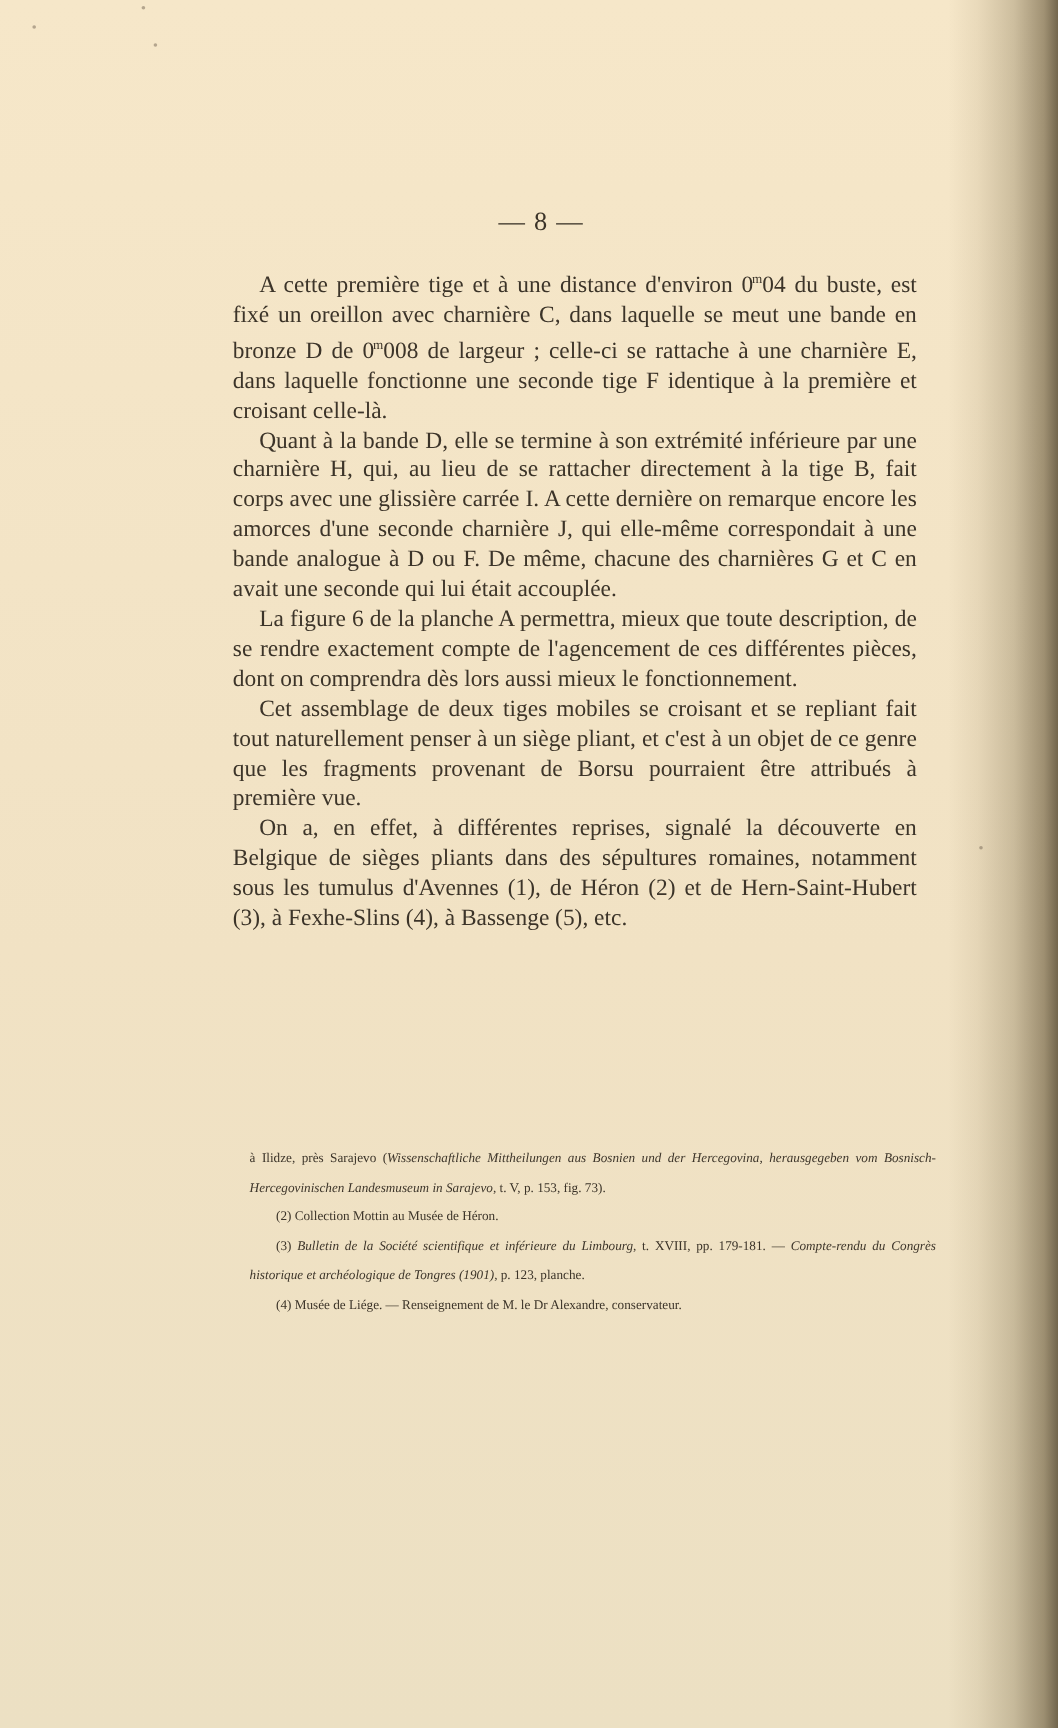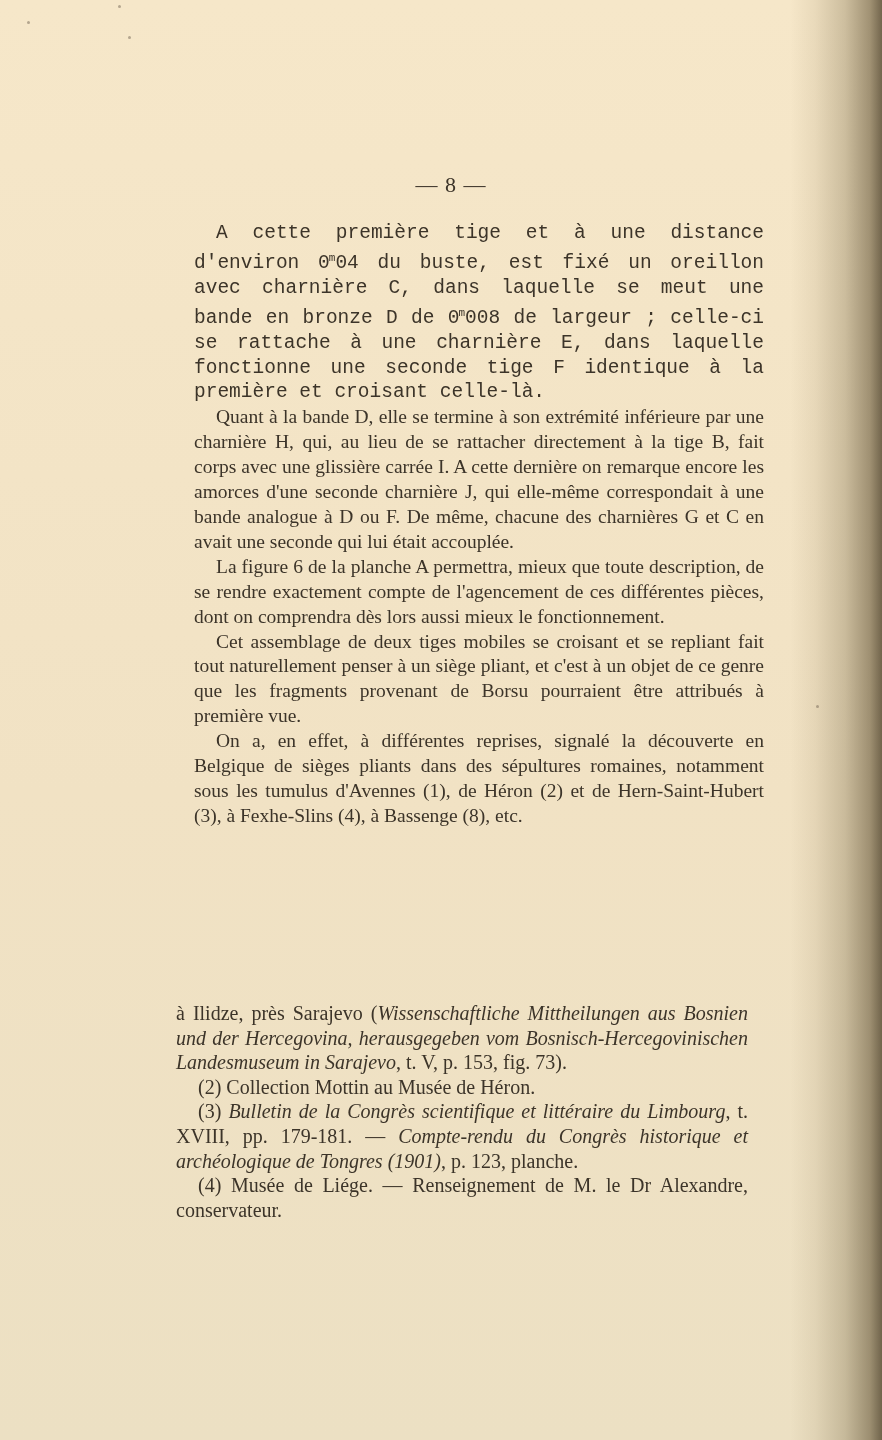--- a/index.html
+++ b/index.html
@@ -25,27 +25,26 @@
     position: absolute; top: 172px; left: 0; width: 882px;
     text-align: center; font-size: 22px; letter-spacing: 1px;
     padding-left: 20px; box-sizing: border-box;
   }
   .body-text {
     position: absolute; top: 221px; left: 194px; width: 570px;
     font-size: 19.5px; line-height: 24.9px;
     text-align: justify;
   }
   .body-text p { margin: 0; text-indent: 22px; }
-  .body-text p.first { text-indent: 22px; font-family: Liberation Mono, monospace; }
+  .body-text p.first { text-indent: 22px; }
   sup.unit { font-size: 11px; vertical-align: 7px; margin-left: -1px; }
   .notes {
-    position: absolute; top: 953px; left: 176px; width: 572px;
-    font-size: 20px; line-height: 24.6px;
+    position: absolute; top: 953px; left: 208px; width: 572px;
+    font-size: 11px; line-height: 24.6px;
     text-align: justify;
-    margin-top: 48px;
   }
   .notes p { margin: 0; }
   .notes p.note { text-indent: 22px; }
   .notes i { font-style: italic; }
   .speck { position: absolute; width: 3px; height: 3px; border-radius: 50%; background: #7d6f5c; opacity: .55; }
 </style>
 </head>
 <body>
 
 <div class="page">
@@ -55,23 +54,23 @@
   <span class="speck" style="left:27px;top:21px;"></span>
   <span class="speck" style="left:816px;top:705px;"></span>
 
   <div class="folio">— 8 —</div>
 
   <div class="body-text">
     <p class="first"><span>A cette première tige et à une distance d'environ 0</span><sup class="unit">m</sup><span>04 du buste, est fixé un oreillon avec charnière C, dans laquelle se meut une bande en bronze D de 0</span><sup class="unit">m</sup><span>008 de largeur ; celle-ci se rattache à une charnière E, dans laquelle fonctionne une seconde tige F identique à la première et croisant celle-là.</span></p>
     <p>Quant à la bande D, elle se termine à son extrémité inférieure par une charnière H, qui, au lieu de se rattacher directement à la tige B, fait corps avec une glissière carrée I. A cette dernière on remarque encore les amorces d'une seconde charnière J, qui elle-même correspondait à une bande analogue à D ou F. De même, chacune des charnières G et C en avait une seconde qui lui était accouplée.</p>
     <p>La figure 6 de la planche A permettra, mieux que toute description, de se rendre exactement compte de l'agencement de ces différentes pièces, dont on comprendra dès lors aussi mieux le fonctionnement.</p>
     <p>Cet assemblage de deux tiges mobiles se croisant et se repliant fait tout naturellement penser à un siège pliant, et c'est à un objet de ce genre que les fragments provenant de Borsu pourraient être attribués à première vue.</p>
-    <p>On a, en effet, à différentes reprises, signalé la découverte en Belgique de sièges pliants dans des sépultures romaines, notamment sous les tumulus d'Avennes (1), de Héron (2) et de Hern-Saint-Hubert (3), à Fexhe-Slins (4), à Bassenge (8), etc.</p>
+    <p>On a, en effet, à différentes reprises, signalé la découverte en Belgique de sièges pliants dans des sépultures romaines, notamment sous les tumulus d'Avennes (1), de Héron (2) et de Hern-Saint-Hubert (3), à Fexhe-Slins (4), à Bassenge (5), etc.</p>
   </div>
 
   <div class="notes">
     <p><span>à Ilidze, près Sarajevo (</span><i>Wissenschaftliche Mittheilungen aus Bosnien und der Hercegovina, herausgegeben vom Bosnisch-Hercegovinischen Landesmuseum in Sarajevo</i><span>, t. V, p. 153, fig. 73).</span></p>
     <p class="note"><span>(2)</span> <span>Collection Mottin au Musée de Héron.</span></p>
-    <p class="note"><span>(3)</span> <i>Bulletin de la Congrès scientifique et littéraire du Limbourg</i><span>, t. XVIII, pp. 179-181. — </span><i>Compte-rendu du Congrès historique et archéologique de Tongres (1901)</i><span>, p. 123, planche.</span></p>
+    <p class="note"><span>(3)</span> <i>Bulletin de la Société scientifique et inférieure du Limbourg</i><span>, t. XVIII, pp. 179-181. — </span><i>Compte-rendu du Congrès historique et archéologique de Tongres (1901)</i><span>, p. 123, planche.</span></p>
     <p class="note"><span>(4)</span> <span>Musée de Liége. — Renseignement de M. le Dr Alexandre, conservateur.</span></p>
   </div>
 
 </div>
 
 </body></html>

